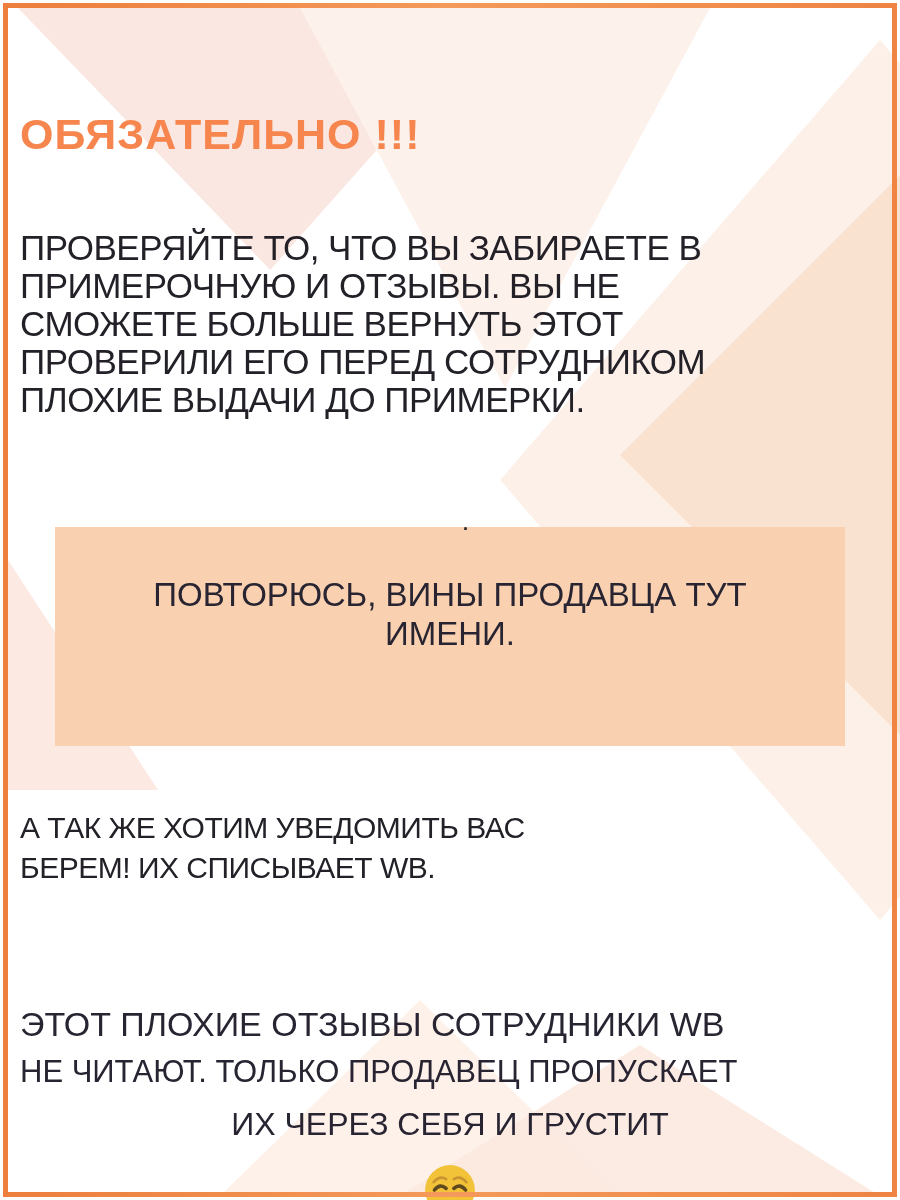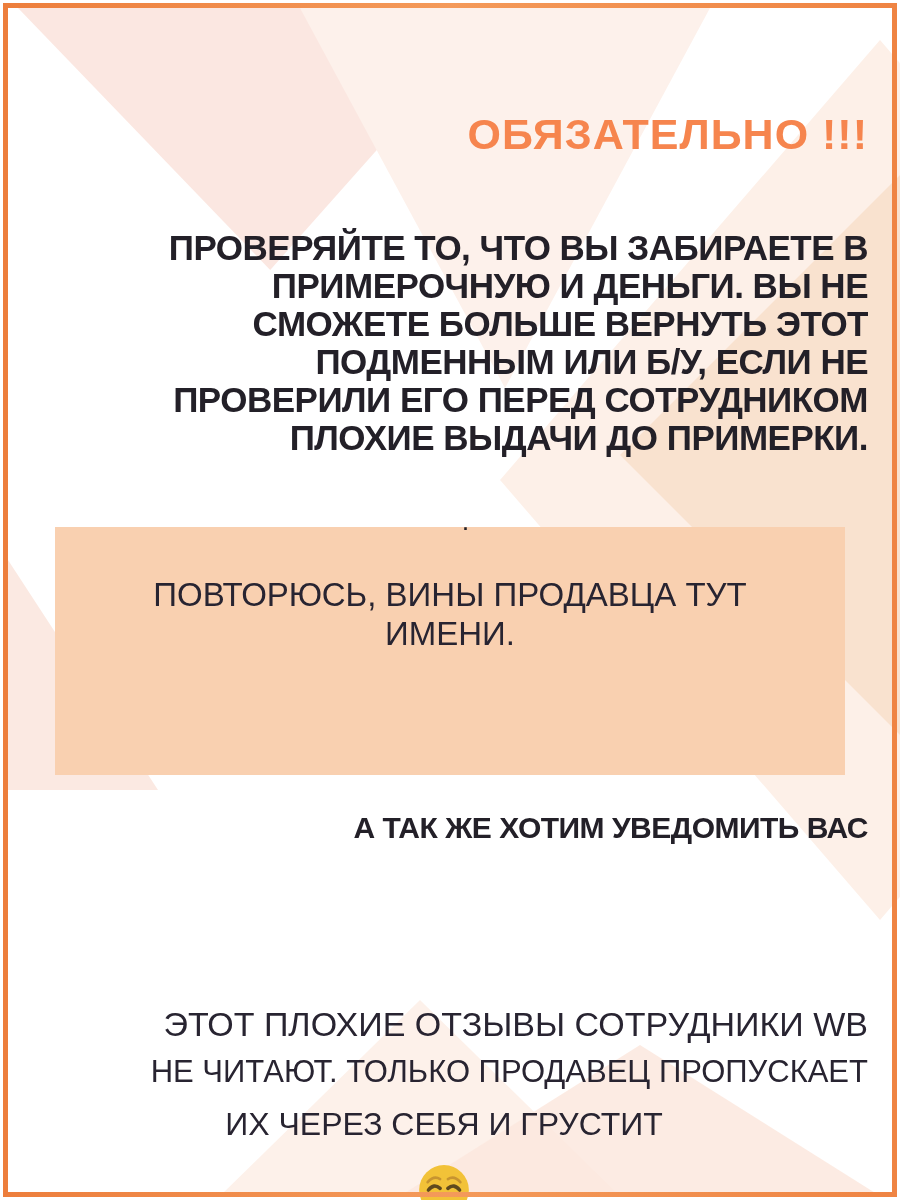--- a/index.html
+++ b/index.html
@@ -34,33 +34,33 @@
         clip-path:polygon(50% 0,100% 100%,0 100%);}
   .s-b2{left:400px;top:1045px;width:480px;height:151px;background:#FBE8DE;opacity:.85;
         clip-path:polygon(50% 0,100% 100%,0 100%);}
   
   .frame{
     position:absolute;inset:3px;z-index:6;pointer-events:none;
     border:5px solid var(--border-orange);
     border-image:linear-gradient(90deg,#ED7E3C,#F49A5A,#EF8443) 1;
   }
   
-  .block{position:absolute;left:20px;right:32px;text-align:right;z-index:3;}
+  .block{position:absolute;left:20px;right:20px;text-align:left;z-index:3;}
   .heading{
     top:110px;font-size:43px;font-weight:bold;letter-spacing:1px;
     color:var(--accent-orange);
   }
-  .para-bold{font-weight:bold;letter-spacing:-0.5px;}
+  .para-bold{font-weight:normal;letter-spacing:-0.5px;}
   .p1{top:229px;font-size:35px;line-height:38px;}
   .sep-dot{
     position:absolute;left:463px;top:521px;z-index:3;
     font-size:18px;font-weight:bold;line-height:6px;
   }
   .highlight{
-    position:absolute;left:55px;top:527px;width:790px;height:248px;z-index:2;
+    position:absolute;left:55px;top:527px;width:790px;height:219px;z-index:2;
     background:var(--highlight-bg);
     box-sizing:border-box;padding-top:48px;
     font-size:33px;line-height:39px;color:#282431;
     text-align:center;
   }
   .p3{top:808px;font-size:30px;line-height:40px;}
   .p4{top:1000px;font-size:31px;line-height:48px;color:#282431;}
   .p4 .line:first-child{font-size:34px;}
   .lastline{
     display:flex;align-items:center;justify-content:center;gap:14px;
@@ -84,36 +84,36 @@
     <div class="shape s-b1"></div>
     <div class="shape s-b2"></div>
   </div>
 
   <div class="frame"></div>
 
   <h1 class="block heading" style="margin:0;">ОБЯЗАТЕЛЬНО !!!</h1>
 
   <div class="block para-bold p1">
       <div class="line">ПРОВЕРЯЙТЕ ТО, ЧТО ВЫ ЗАБИРАЕТЕ В</div>
-      <div class="line">ПРИМЕРОЧНУЮ И ДЕНЬГИ. ВЫ НЕ</div>
+      <div class="line">ПРИМЕРОЧНУЮ И ОТЗЫВЫ. ВЫ НЕ</div>
       <div class="line">СМОЖЕТЕ БОЛЬШЕ ВЕРНУТЬ ЭТОТ</div>
-      <div class="line">ПОДМЕННЫМ ИЛИ Б/У, ЕСЛИ НЕ</div>
       <div class="line">ПРОВЕРИЛИ ЕГО ПЕРЕД СОТРУДНИКОМ</div>
       <div class="line">ПЛОХИЕ ВЫДАЧИ ДО ПРИМЕРКИ.</div>
     </div>
 
   <div class="sep-dot">.</div>
 
   <div class="highlight">
       <div class="line">ПОВТОРЮСЬ, ВИНЫ ПРОДАВЦА ТУТ</div>
       <div class="line">ИМЕНИ.</div>
     </div>
 
   <div class="block para-bold p3">
       <div class="line">А ТАК ЖЕ ХОТИМ УВЕДОМИТЬ ВАС</div>
+      <div class="line">БЕРЕМ! ИХ СПИСЫВАЕТ WB.</div>
     </div>
 
   <div class="block p4">
     <div>
         <div class="line">ЭТОТ ПЛОХИЕ ОТЗЫВЫ СОТРУДНИКИ WB</div>
         <div class="line">НЕ ЧИТАЮТ. ТОЛЬКО ПРОДАВЕЦ ПРОПУСКАЕТ</div>
       </div>
     <div class="lastline">
       <span>ИХ ЧЕРЕЗ СЕБЯ И ГРУСТИТ</span>
       <svg class="emoji" viewBox="0 0 72 72">

